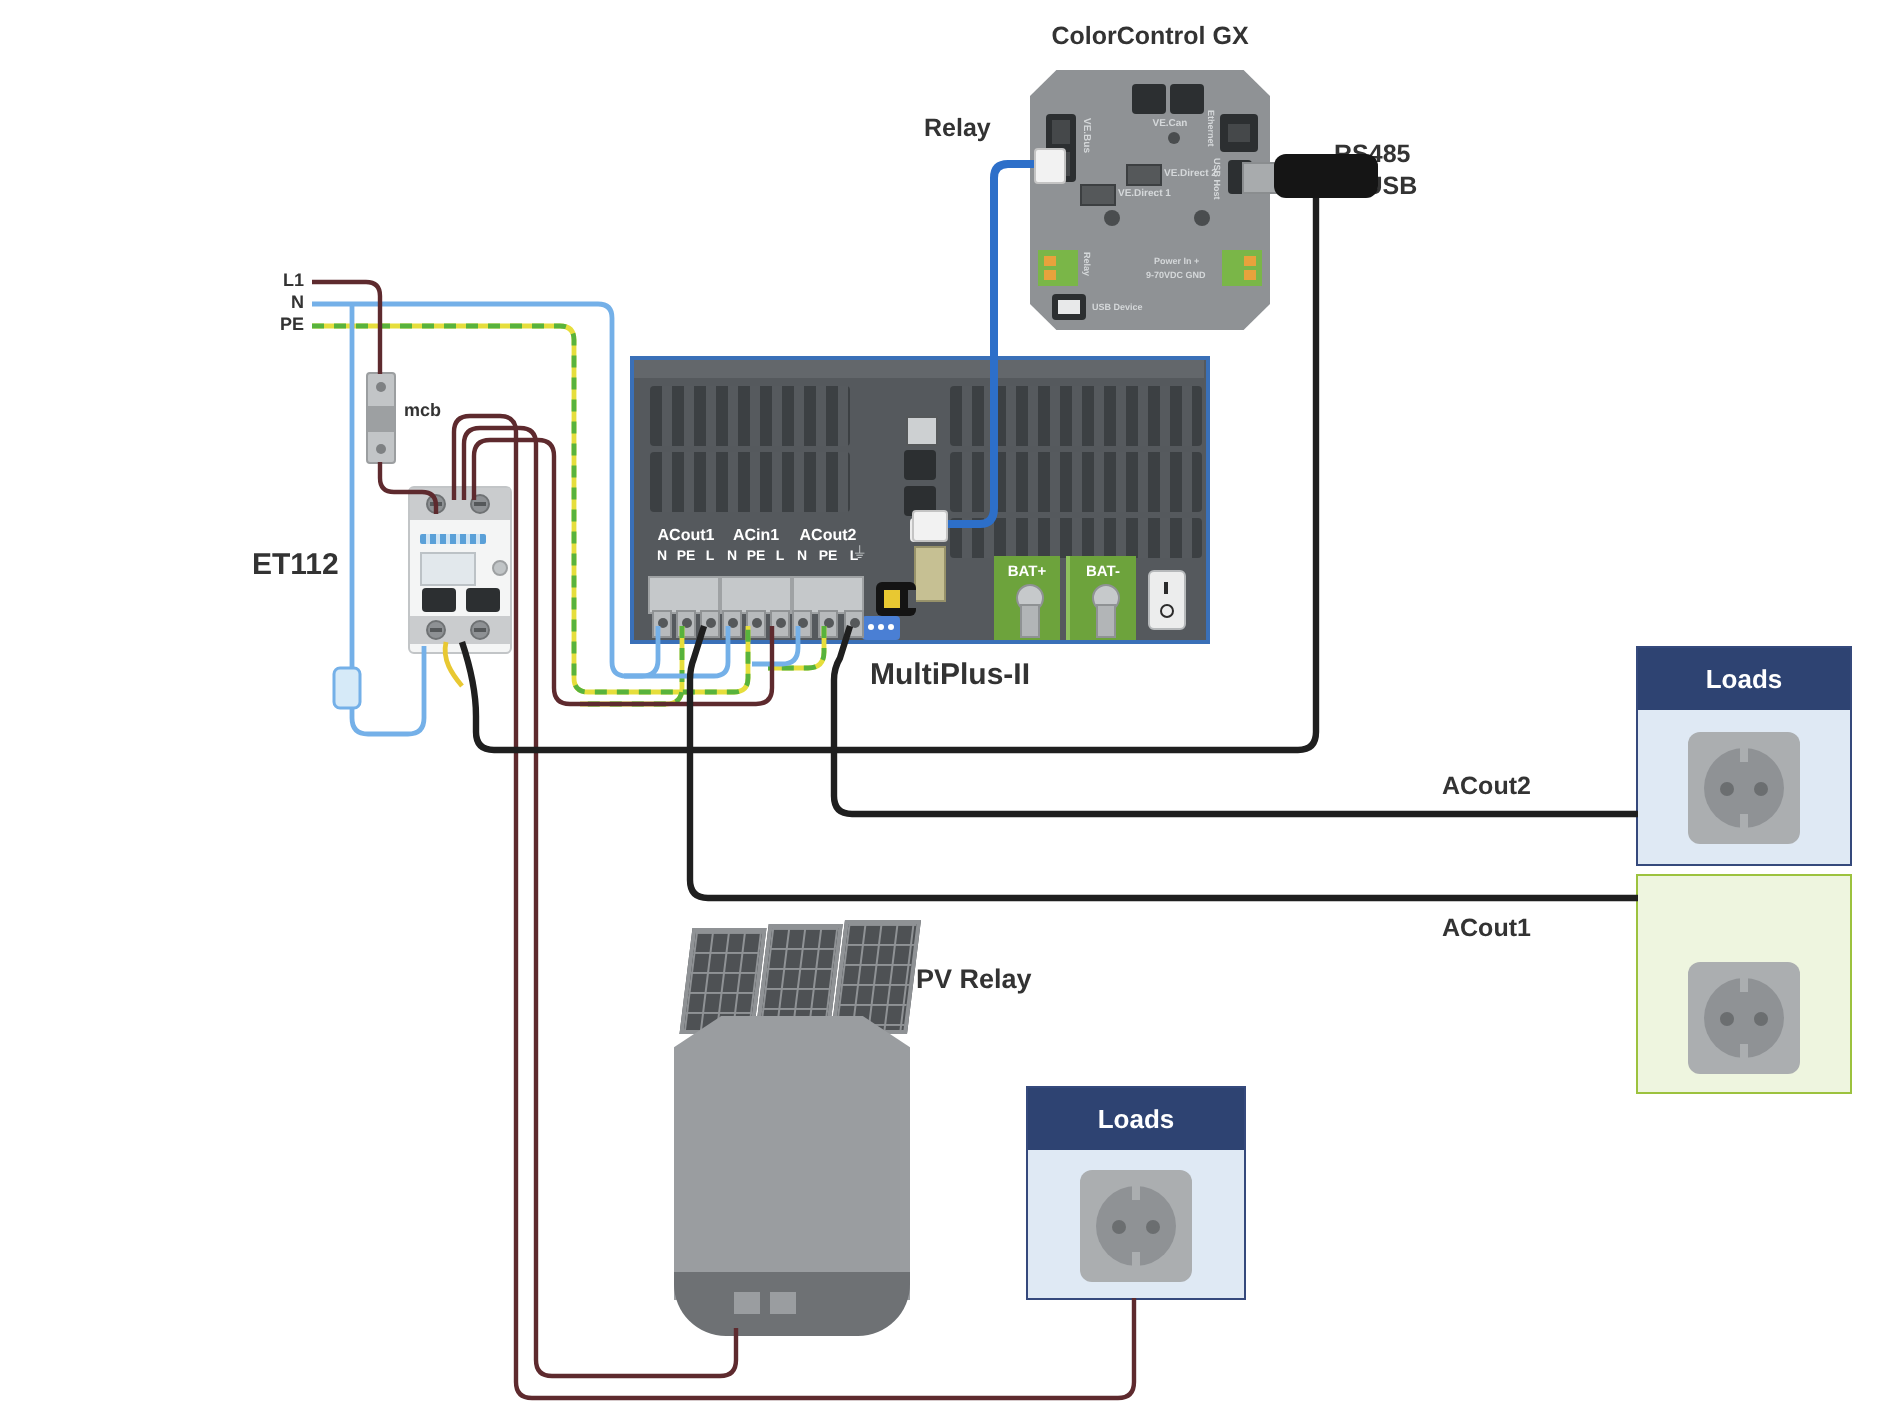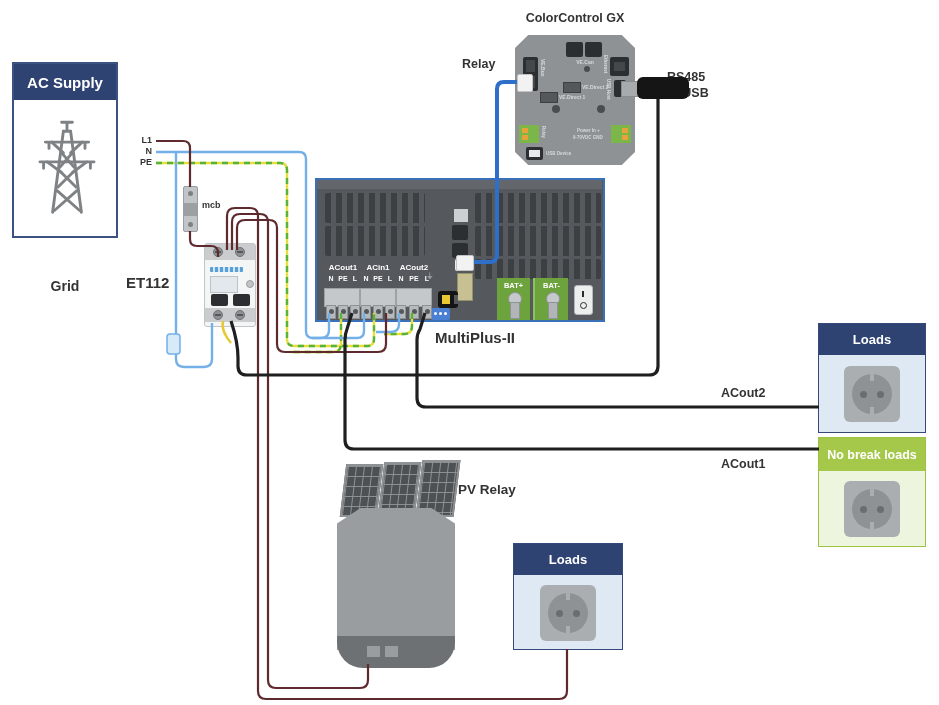--- a/index.html
+++ b/index.html
@@ -19,39 +19,20 @@
   .screwc::after{content:"";position:absolute;left:1px;top:3px;width:6px;height:1.5px;background:#55585a;}
   .port{position:absolute;background:#2c2f31;border-radius:2px;}
   .tinylbl{position:absolute;color:#d5d8da;font-size:5px;font-weight:bold;white-space:nowrap;}
   .vtext{writing-mode:vertical-rl;}
 </style>
 </head>
 <body>
 
 <div id="canvas">
 
-  <div class="box" style="left:12px;top:62px;width:106px;height:176px;border:2px solid #3c5280;background:#fff;">
-    <div class="hdr" style="height:36px;background:#2e4372;font-size:15px;">
-      <span>AC Supply</span>
-    </div>
-    <svg class="a" style="left:8px;top:42px;" width="90" height="110" viewBox="0 0 100 122">
-      <g fill="none" stroke="#7f8285" stroke-width="3.2" stroke-linecap="round">
-        <path d="M34,118 L46,28 M66,118 L54,28"></path>
-        <path d="M46,28 L54,28 M50,28 L50,18 M44,18 L56,18"></path>
-        <path d="M26,40 L74,40 M30,40 L30,47 M70,40 L70,47"></path>
-        <path d="M33,40 L46,52 M67,40 L54,52"></path>
-        <path d="M20,62 L80,62 M24,62 L24,69 M76,62 L76,69"></path>
-        <path d="M28,62 L44,74 M72,62 L56,74"></path>
-        <path d="M44,52 L58,68 M56,52 L42,68"></path>
-        <path d="M42,72 L60,90 M58,72 L40,90"></path>
-        <path d="M39,94 L64,116 M61,94 L36,116"></path>
-      </g>
-    </svg>
-    <div class="lbl" style="left:0;top:214px;width:102px;text-align:center;font-size:14px;">Grid</div>
-  </div>
 
   <div class="lbl" style="left:130px;top:135px;width:22px;text-align:right;font-size:9px;">L1</div>
   <div class="lbl" style="left:130px;top:146px;width:22px;text-align:right;font-size:9px;">N</div>
   <div class="lbl" style="left:130px;top:157px;width:22px;text-align:right;font-size:9px;">PE</div>
   <div class="lbl" style="left:202px;top:200px;font-size:9px;">mcb</div>
 
   <div class="box" style="left:183px;top:186px;width:15px;height:46px;background:#c2c5c7;border:1px solid #9b9ea0;border-radius:2px;">
     <div class="a" style="left:0;top:16px;width:13px;height:13px;background:#9da0a2;"></div>
     <div class="a" style="left:4px;top:4px;width:5px;height:5px;border-radius:50%;background:#7e8183;"></div>
     <div class="a" style="left:4px;top:35px;width:5px;height:5px;border-radius:50%;background:#7e8183;"></div>
@@ -190,23 +171,20 @@
     </div>
     <div class="socket" style="left:25px;top:42px;">
       <div class="hole"></div>
       <div class="pin" style="left:16px;"></div>
       <div class="pin" style="left:33px;"></div>
       <div class="slot" style="top:8px;"></div>
       <div class="slot" style="top:41px;"></div>
     </div>
   </div>
   <div class="box" style="left:818px;top:437px;width:108px;height:110px;border:1.5px solid #9cc23e;background:#eef5df;">
-    <div class="hdr" style="height:33px;background:#a5c84b;font-size:12.5px;">
-      <span>No break loads</span>
-    </div>
     <div class="socket" style="left:25px;top:43px;">
       <div class="hole"></div>
       <div class="pin" style="left:16px;"></div>
       <div class="pin" style="left:33px;"></div>
       <div class="slot" style="top:8px;"></div>
       <div class="slot" style="top:41px;"></div>
     </div>
   </div>
   <div class="lbl" style="left:721px;top:386px;font-size:12.5px;">ACout2</div>
   <div class="lbl" style="left:721px;top:457px;font-size:12.5px;">ACout1</div>

